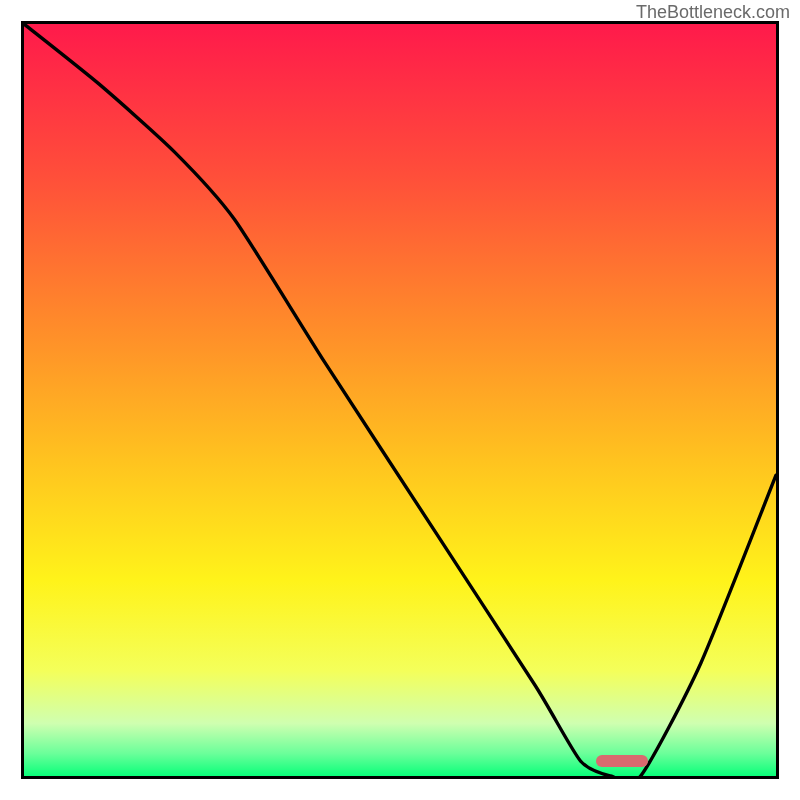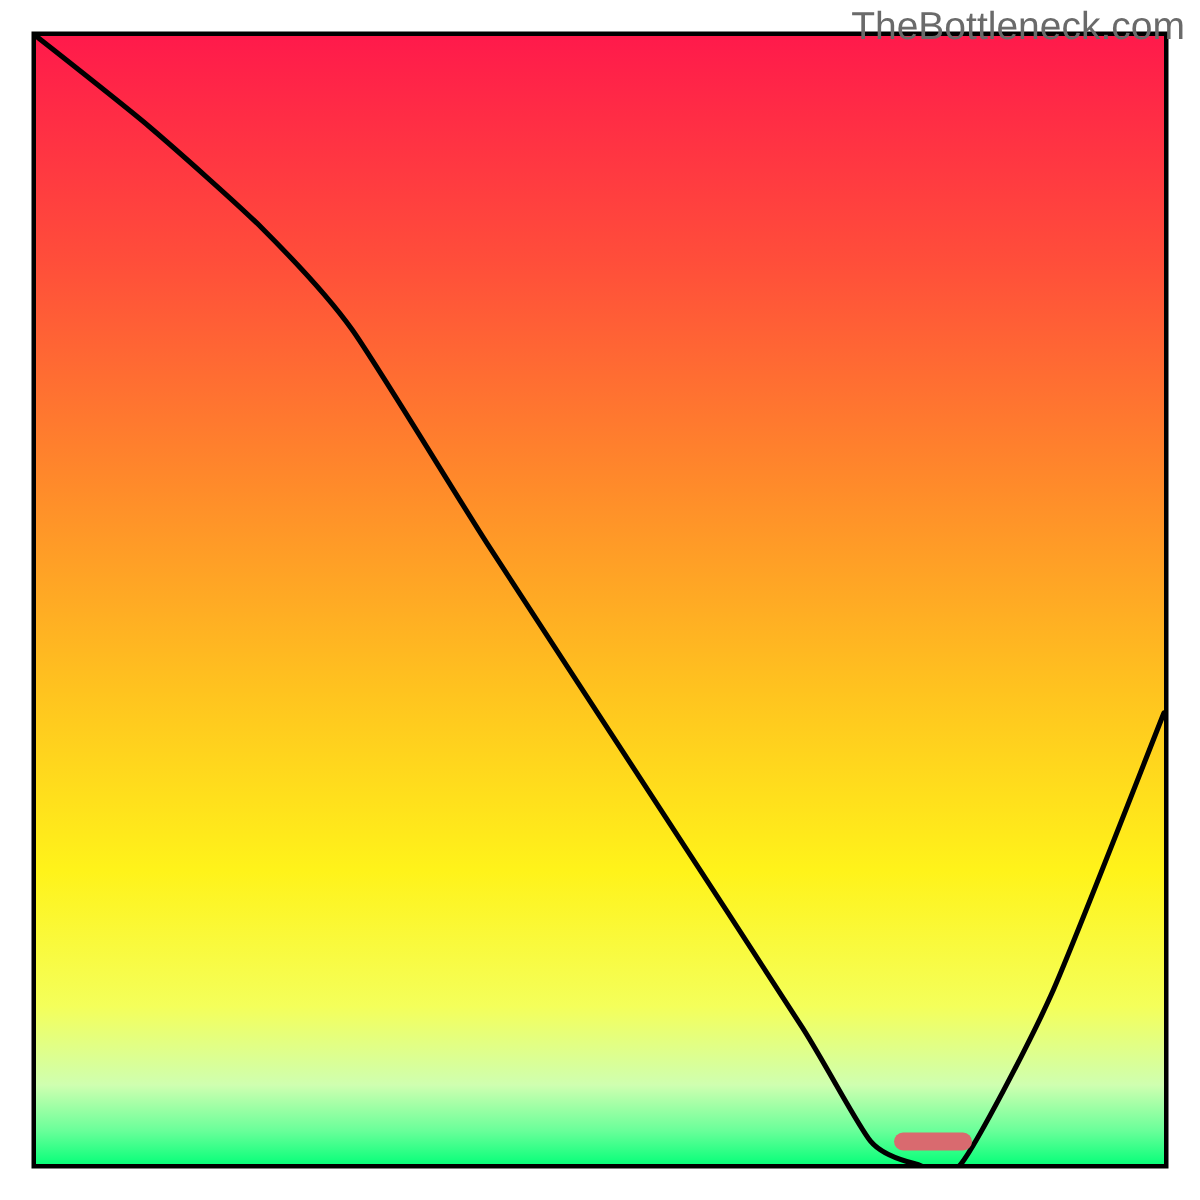--- a/index.html
+++ b/index.html
@@ -14,21 +14,21 @@
     position: relative;
     width: 800px;
     height: 800px;
     box-sizing: border-box;
   }
   .watermark {
     position: absolute;
     top: 2px;
     right: 10px;
     color: #6a6a6a;
-    font-size: 26px;
+    font-size: 18px;
     font-weight: 500;
     letter-spacing: 0px;
     z-index: 5;
   }
   .plot-border {
     position: absolute;
     left: 21px;
     top: 21px;
     width: 758px;
     height: 758px;

